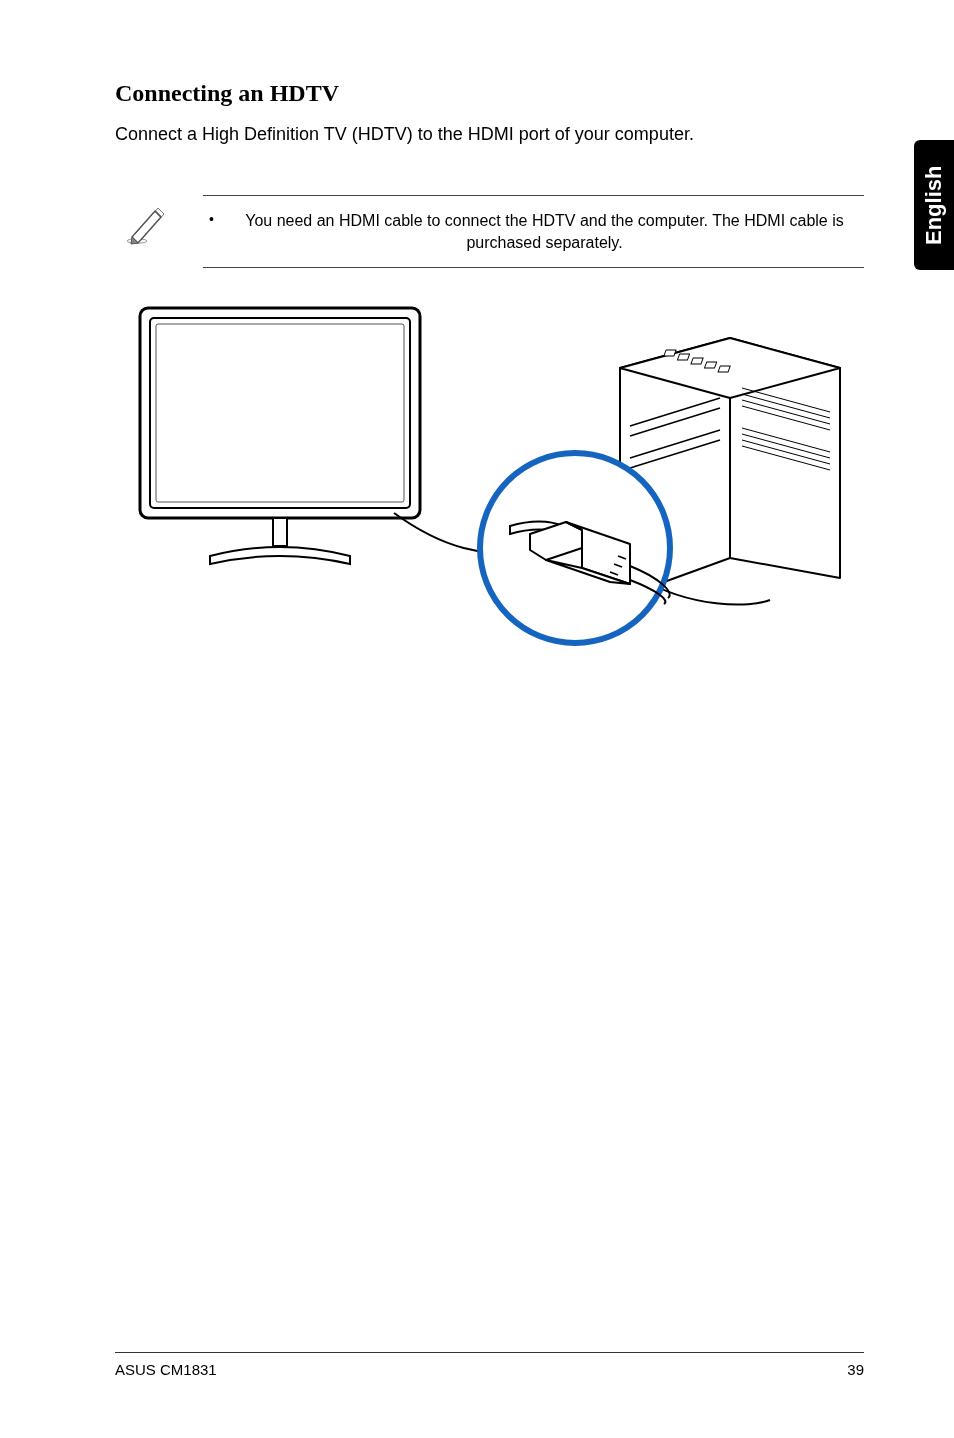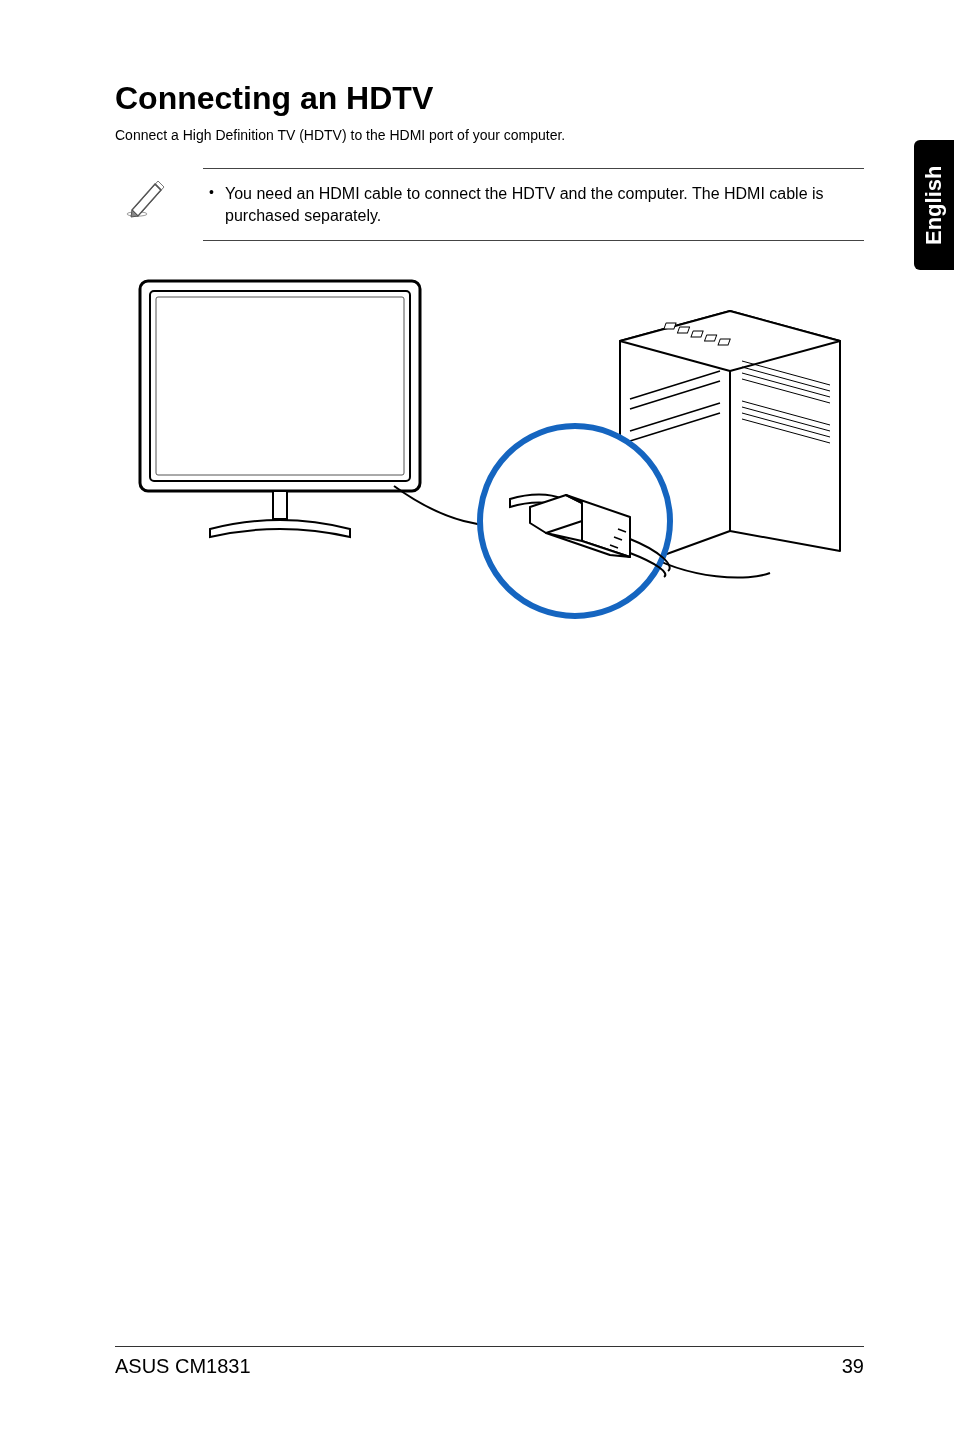--- a/index.html
+++ b/index.html
@@ -21,43 +21,45 @@
     font-weight: bold;
     font-size: 22px;
     display: flex;
     align-items: center;
     justify-content: center;
     writing-mode: vertical-rl;
     transform: rotate(180deg);
     border-radius: 0 6px 6px 0;
   }
   h2.heading {
-    font-size: 32px;
+    font-size: 24px;
     font-weight: bold;
-    margin-bottom: 10px;
+    margin-bottom: 17px;
+    font-family: Liberation Serif, serif;
   }
   p.intro {
-    font-size: 14px;
-    margin-bottom: 25px;
+    font-size: 18px;
+    margin-bottom: 50px;
   }
   .note-block {
     display: flex;
     gap: 30px;
     margin-left: 8px;
     margin-bottom: 30px;
   }
   .note-icon {
     flex: 0 0 50px;
     padding-top: 8px;
   }
   .note-content {
     flex: 1;
     border-top: 1px solid #444;
     border-bottom: 1px solid #444;
     padding: 14px 0;
+    text-align: center;
   }
   .note-content ul {
     list-style: none;
     padding-left: 0;
   }
   .note-content li {
     position: relative;
     padding-left: 22px;
     font-size: 16px;
     line-height: 1.35;
@@ -77,21 +79,21 @@
   }
   .footer {
     position: absolute;
     bottom: 60px;
     left: 115px;
     right: 90px;
     border-top: 1px solid #333;
     padding-top: 8px;
     display: flex;
     justify-content: space-between;
-    font-size: 20px;
+    font-size: 15px;
   }
 </style>
 </head>
 <body>
 
 <div class="page">
 
   <div class="lang-tab">English</div>
 
   <h2 class="heading">Connecting an HDTV</h2>

